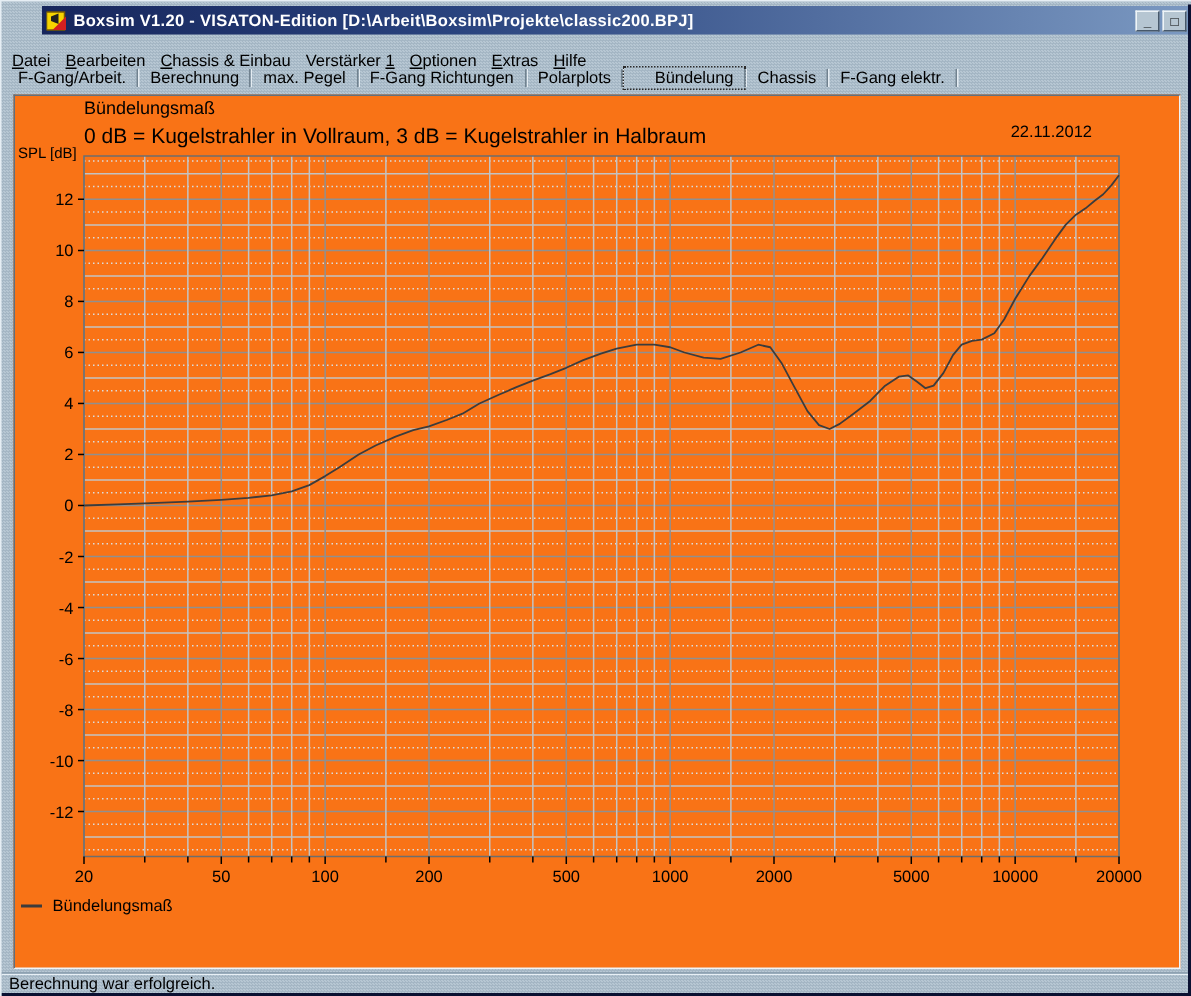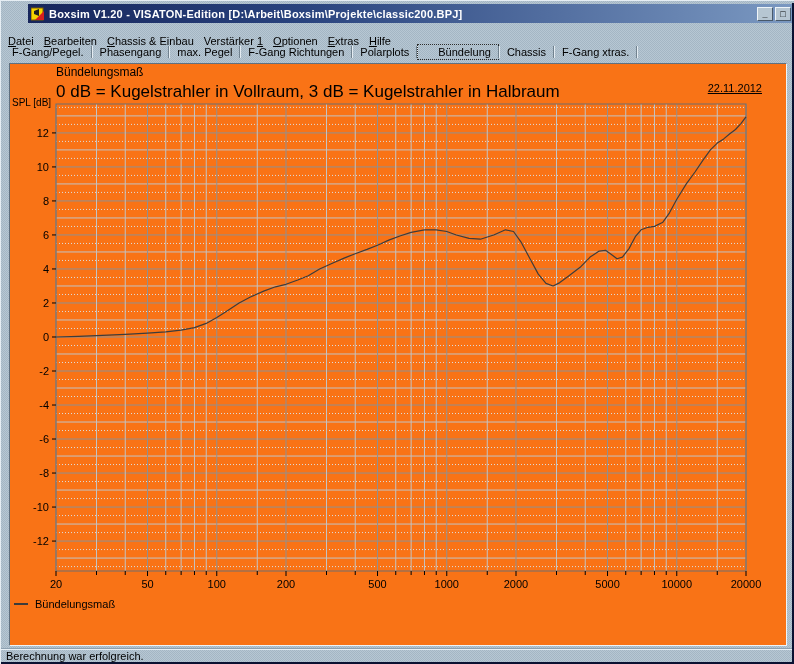--- a/index.html
+++ b/index.html
@@ -52,22 +52,22 @@
   }
   .tab.selected{border:1px dotted #2a2a2a;padding-left:20px;}
   
   .content{
     position:absolute;left:8px;top:62px;width:778px;height:583px;
     background:#f97316;box-sizing:border-box;
     border-top:1px solid #5f7080;border-left:1px solid #5f7080;
     border-right:1px solid #eef4f8;border-bottom:1px solid #eef4f8;
   }
   .chart-title{position:absolute;left:46px;top:1px;font-size:12px;}
-  .chart-sub{position:absolute;left:46px;top:18px;font-size:17px;}
-  .chart-date{position:absolute;right:24px;top:18px;font-size:11px;text-decoration:underline;}
+  .chart-sub{position:absolute;left:46px;top:18px;font-size:14px;}
+  .chart-date{position:absolute;right:58px;top:18px;font-size:11px;}
   .spl-label{position:absolute;left:2px;top:33px;font-size:10px;}
   .plot-svg{position:absolute;left:0;top:0;}
   .legend{position:absolute;left:4px;top:534px;display:flex;align-items:center;font-size:11px;}
   .legend-dash{width:14px;height:0;border-top:2px solid #3c3c3c;margin-right:7px;}
   
   .statusbar{
     position:absolute;left:0;top:647px;width:794px;height:14px;
     border-top:1px solid #8ea1b1;box-shadow:0 1px 0 #e8f0f6 inset;
     display:flex;align-items:flex-end;padding-left:5px;box-sizing:border-box;
   }
@@ -96,28 +96,28 @@
     <span class="menu-item"><u>D</u>atei</span>
     <span class="menu-item"><u>B</u>earbeiten</span>
     <span class="menu-item"><u>C</u>hassis &amp; Einbau</span>
     <span class="menu-item">Verstärker <u>1</u></span>
     <span class="menu-item"><u>O</u>ptionen</span>
     <span class="menu-item"><u>E</u>xtras</span>
     <span class="menu-item"><u>H</u>ilfe</span>
   </div>
 
 <div class="tabbar" id="tabbar">
-    <div class="tab">F-Gang/Pegel.</div>
-    <div class="tab">Phasengang</div>
+    <div class="tab">F-Gang/Arbeit.</div>
+    <div class="tab">Berechnung</div>
     <div class="tab">max. Pegel</div>
     <div class="tab">F-Gang Richtungen</div>
     <div class="tab">Polarplots</div>
     <div class="tab selected">Bündelung</div>
     <div class="tab">Chassis</div>
-    <div class="tab">F-Gang xtras.</div>
+    <div class="tab">F-Gang elektr.</div>
   </div>
 
 <div class="content">
   <div class="chart-title">Bündelungsmaß</div>
   <div class="chart-sub">0 dB = Kugelstrahler in Vollraum, 3 dB = Kugelstrahler in Halbraum</div>
   <div class="chart-date">22.11.2012</div>
   <div class="spl-label">SPL [dB]</div>
   <svg id="plot" class="plot-svg" width="776" height="581">
       <line x1="46" x2="736" y1="502.5782957028405" y2="502.5782957028405" stroke="#dcdcdc" stroke-width="1" stroke-dasharray="1 2"></line>
       <line x1="46" x2="736" y1="494.075018208303" y2="494.075018208303" stroke="#c3c3c3" stroke-width="1" stroke-dasharray="none"></line>

